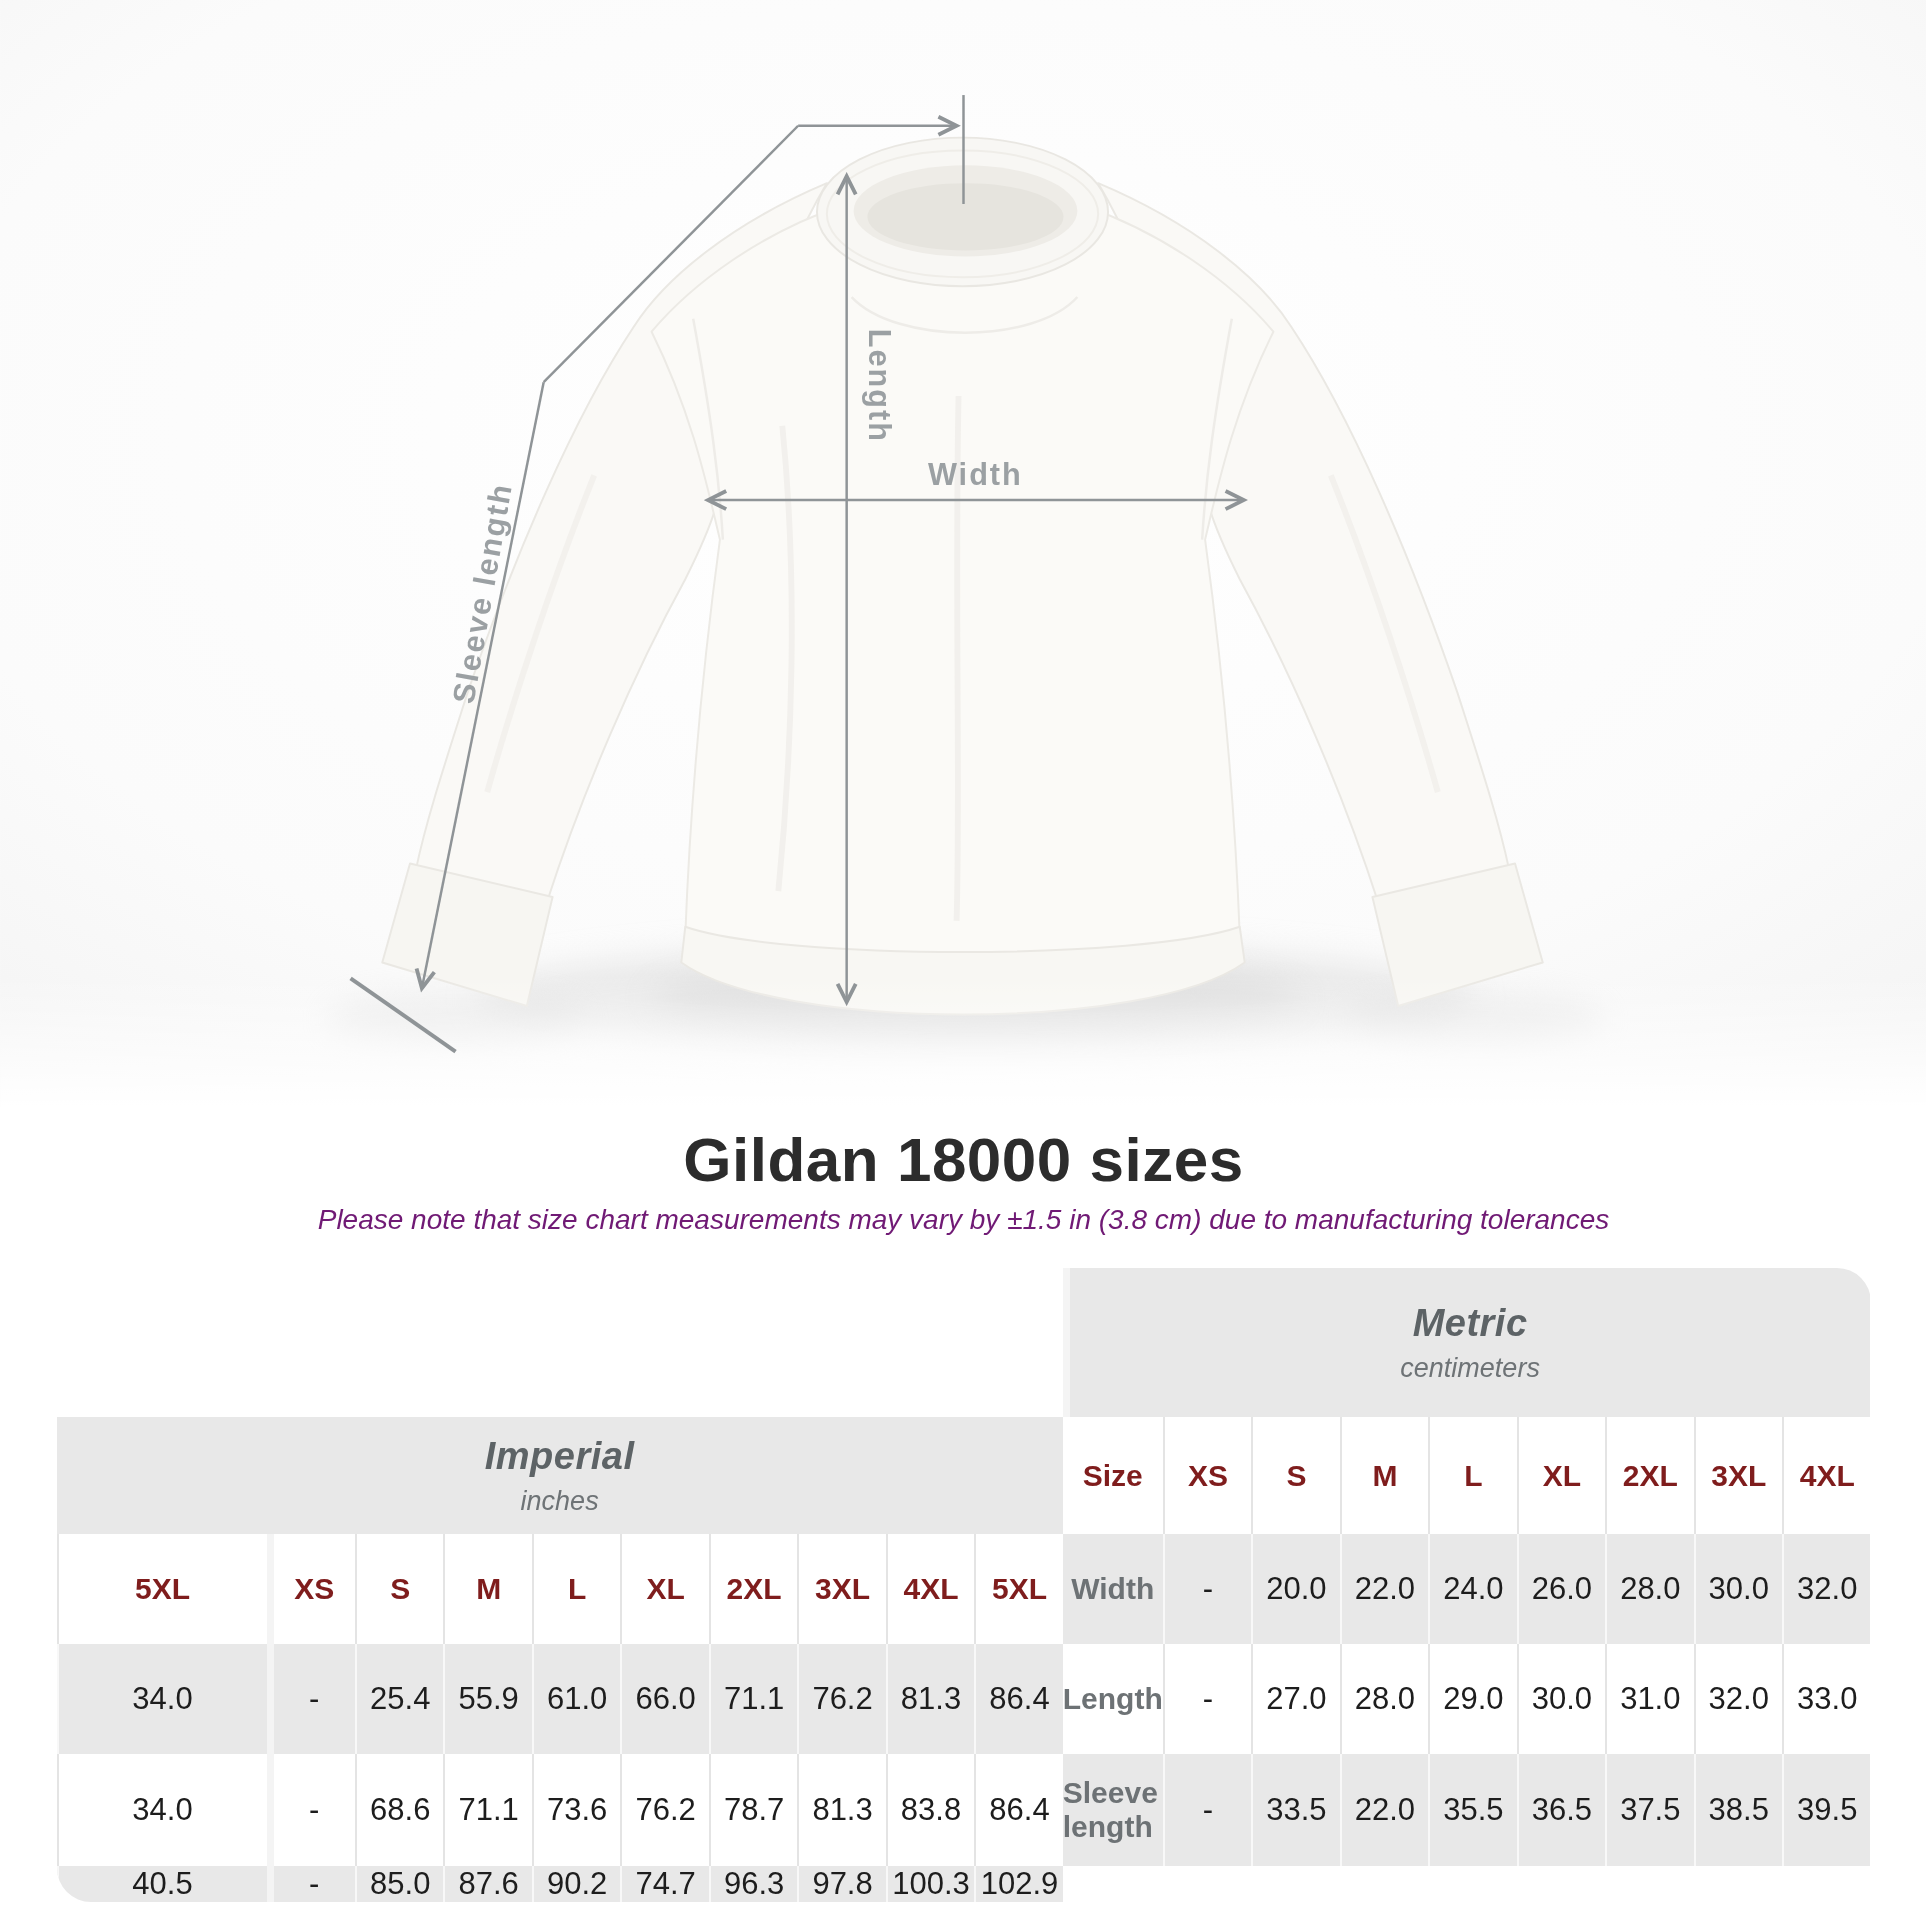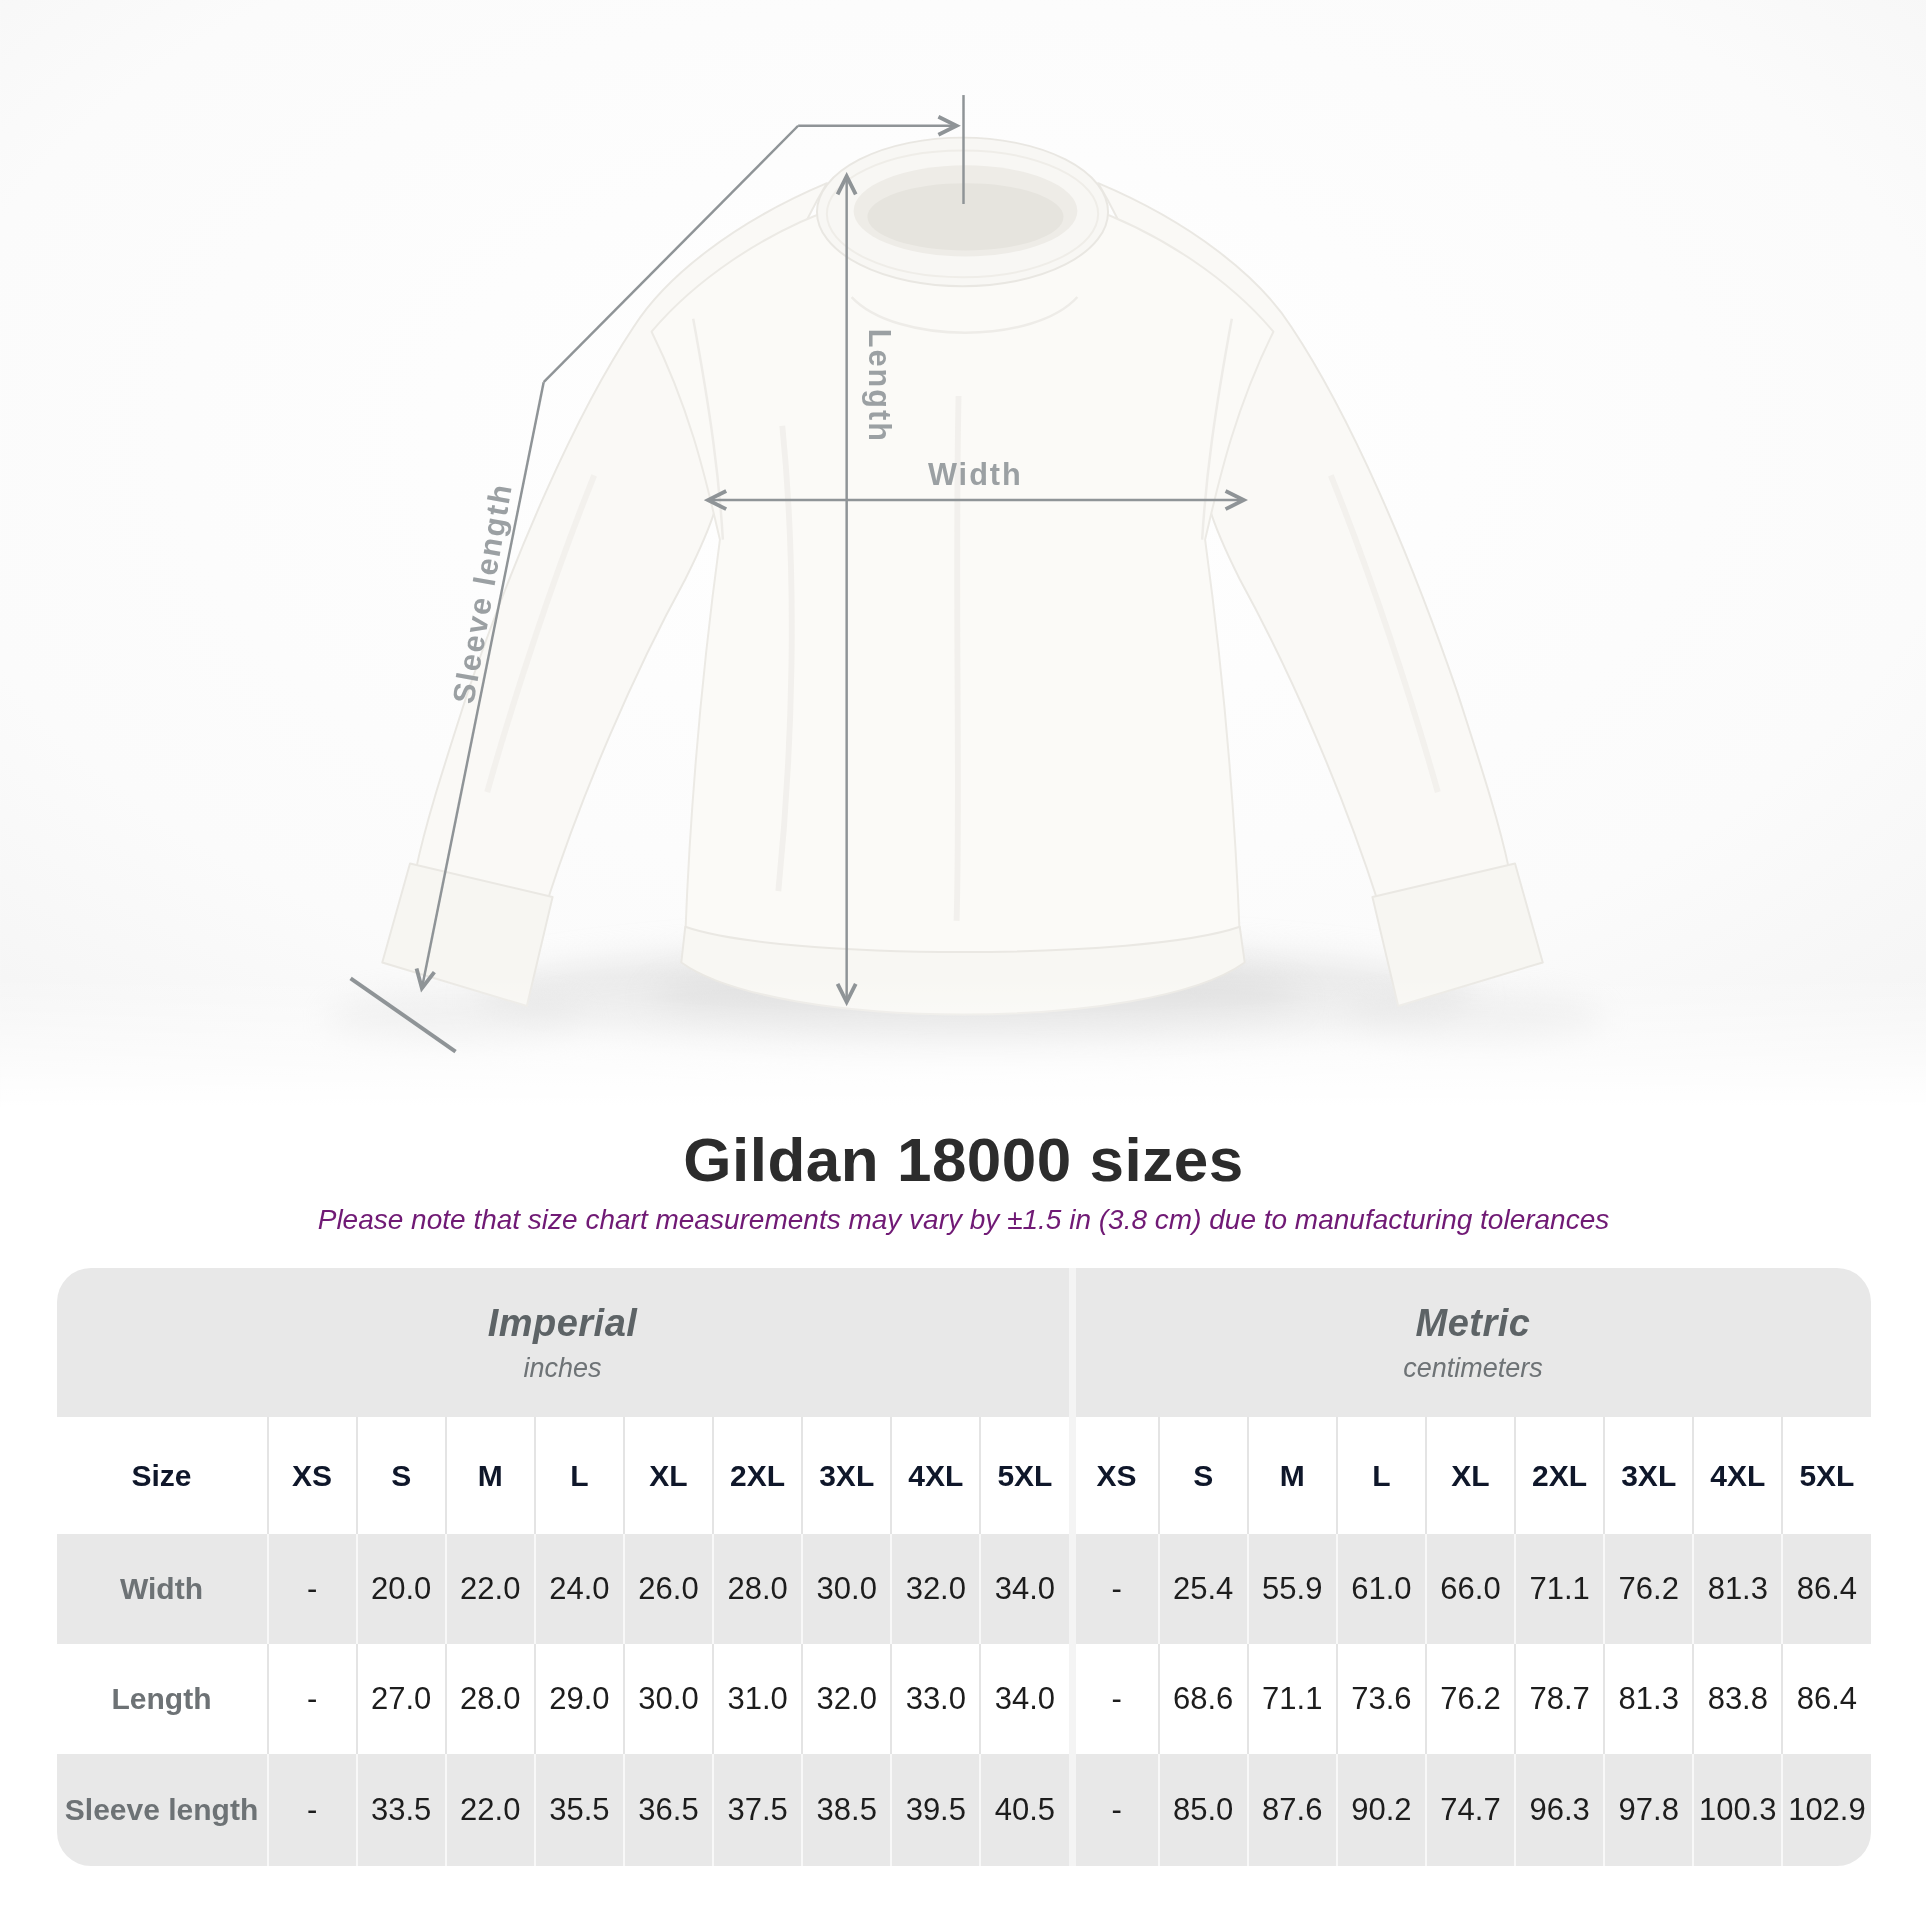--- a/index.html
+++ b/index.html
@@ -33,21 +33,21 @@
     background:#e8e8e8;display:flex;flex-direction:column;
     align-items:center;justify-content:center;gap:8px;
   }
   .band-l{grid-column:1/11;}
   .band-r{grid-column:11/20;}
   .band-title{font-size:38px;font-weight:bold;font-style:italic;color:#5d6366;letter-spacing:0.5px;}
   .band-unit{font-size:27px;font-style:italic;color:#6e7376;}
   .cell{display:flex;align-items:center;justify-content:center;}
   .bgg{background:#e8e8e8;}
   .bgw{background:#ffffff;}
-  .hdr{font-size:30px;font-weight:bold;color:#0f172a;}
+  .hdr{font-size:30px;font-weight:bold;color:#7f1d1d;}
   .lbl{font-size:30px;font-weight:bold;color:#6d7275;}
   .val{font-size:31px;color:#1d1d1d;}
   .bgw.sep{border-left:2px solid #e4e4e4;}
   .bgg.sep{border-left:2px solid #f8f8f8;}
   .mdiv{border-left:7px solid #f4f4f4;}
 </style>
 </head>
 <body>
 
 <div class="hero">
@@ -159,27 +159,27 @@
     </g>
   </svg>
 </div>
 
 <div class="heading">
   <h1 class="title">Gildan 18000 sizes</h1>
   <p class="subtitle">Please note that size chart measurements may vary by ±1.5 in (3.8 cm) due to manufacturing tolerances</p>
 </div>
 
 <div class="size-table">
+  <div class="band band-r mdiv">
+    <div class="band-title">Metric</div>
+    <div class="band-unit">centimeters</div>
+  </div>
   <div class="band band-l">
     <div class="band-title">Imperial</div>
     <div class="band-unit">inches</div>
-  </div>
-  <div class="band band-r mdiv">
-    <div class="band-title">Metric</div>
-    <div class="band-unit">centimeters</div>
   </div>
 
 <div class="cell hdr bgw">Size</div>
     <div class="cell hdr bgw sep">XS</div>
     <div class="cell hdr bgw sep">S</div>
     <div class="cell hdr bgw sep">M</div>
     <div class="cell hdr bgw sep">L</div>
     <div class="cell hdr bgw sep">XL</div>
     <div class="cell hdr bgw sep">2XL</div>
     <div class="cell hdr bgw sep">3XL</div>

